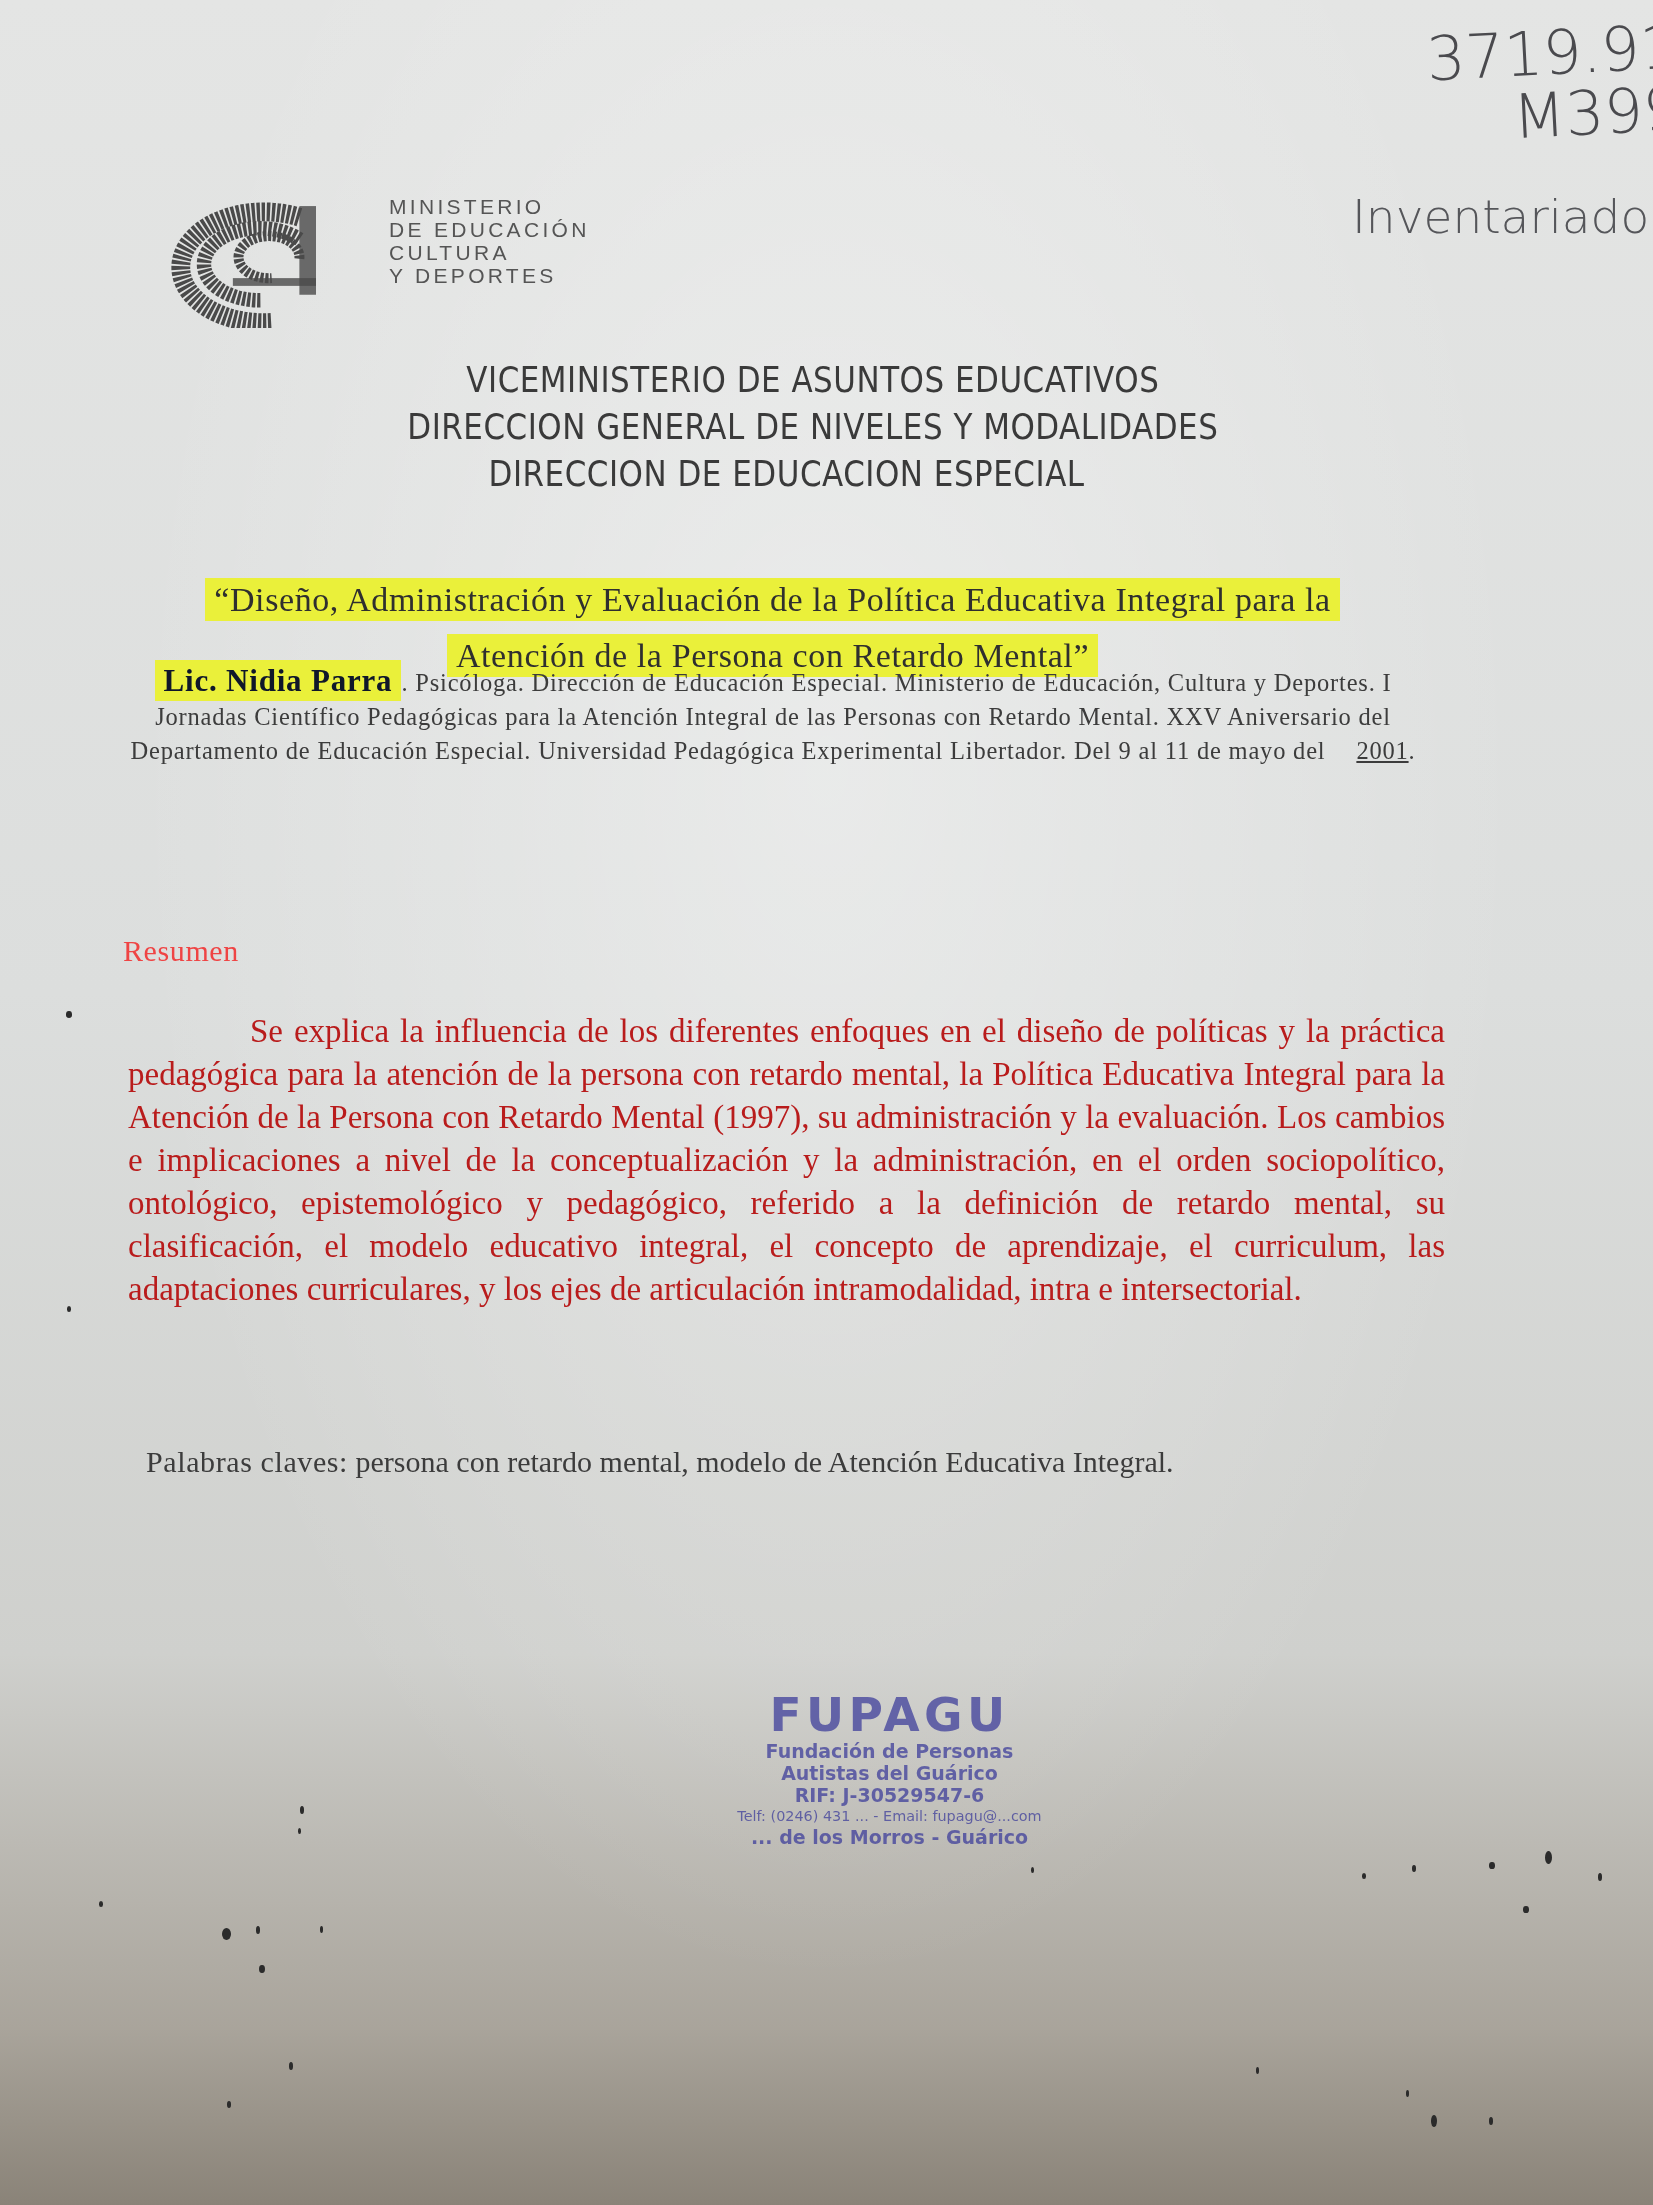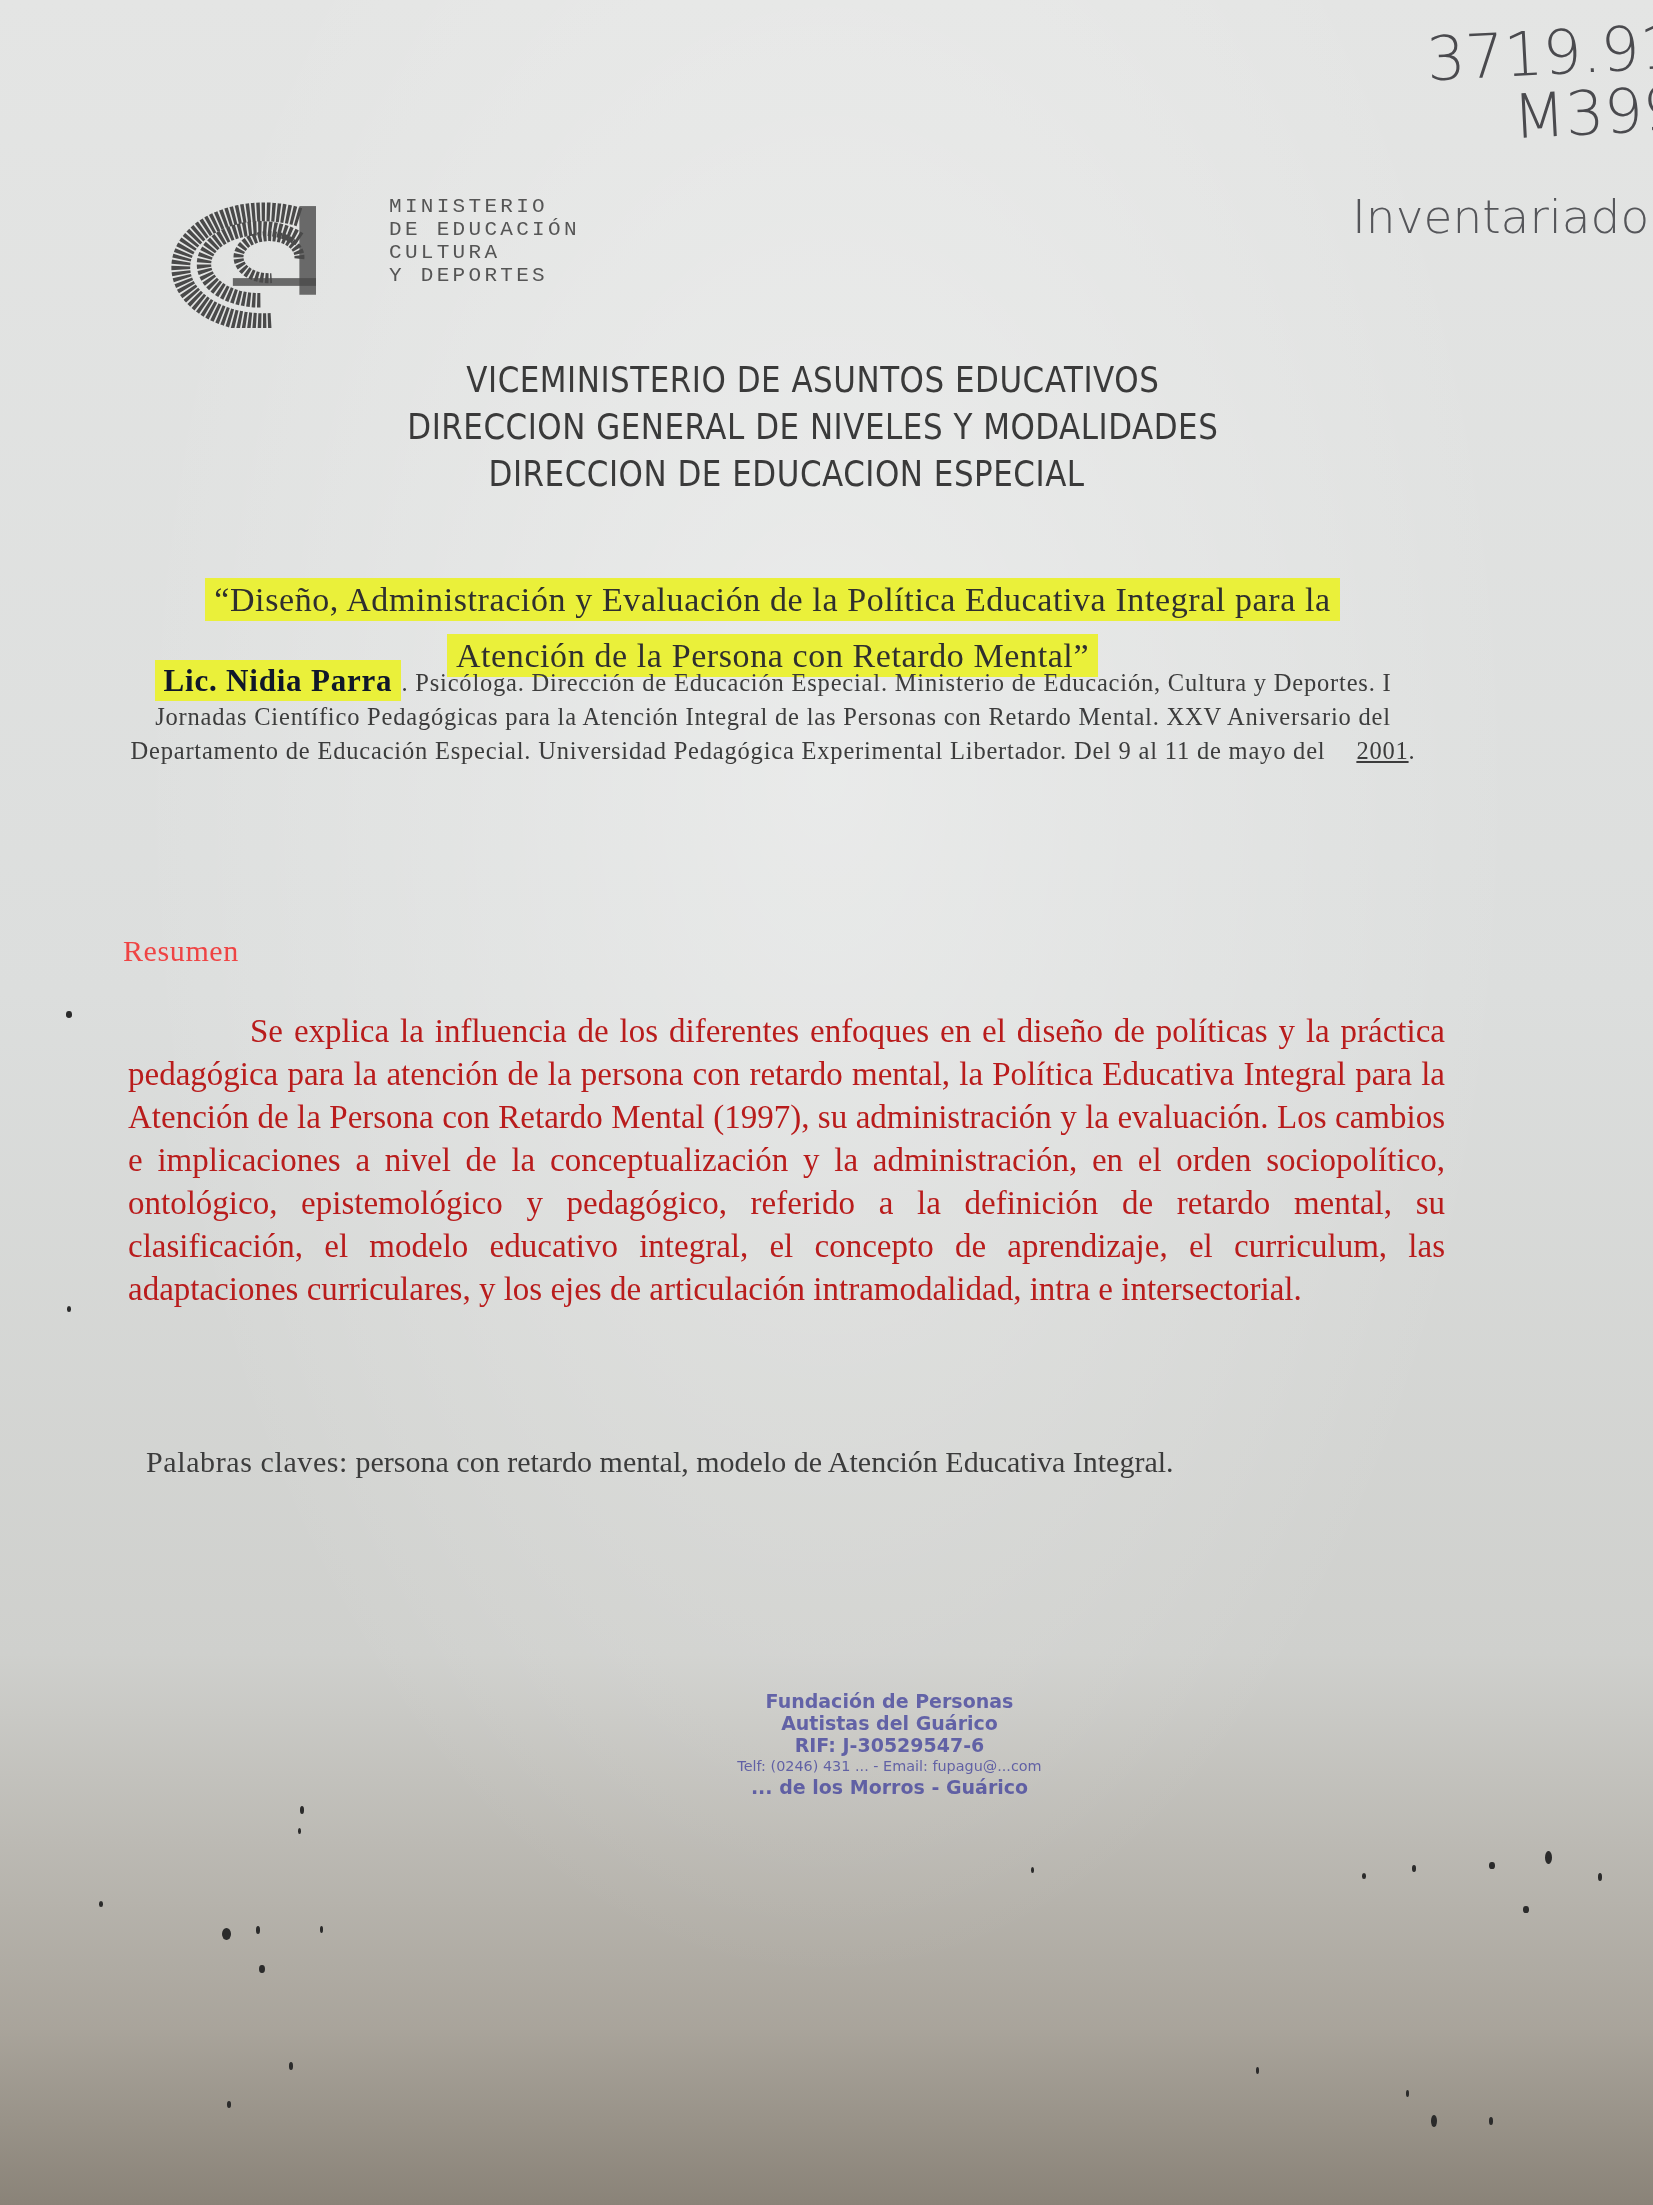--- a/index.html
+++ b/index.html
@@ -11,21 +11,21 @@
     color: #2a2a2a;
   }
   .page-shade {
     position: absolute; inset: 0;
     background: radial-gradient(ellipse at 50% 35%, rgba(255,255,255,0.35) 0%, rgba(255,255,255,0) 60%);
     pointer-events: none;
   }
   
   .logo { position: absolute; left: 133px; top: 195px; width: 233px; height: 133px; }
   .logo svg { width: 100%; height: 100%; }
-  .ministry { position: absolute; left: 389px; top: 195px; font-family: Liberation Mono, monospace;
+  .ministry { position: absolute; left: 389px; top: 195px; font-family: Liberation Sans, sans-serif;
     font-size: 21px; line-height: 23px; letter-spacing: 3.3px; color: #555; }
   .ministry div { white-space: nowrap; }
   
   .call-number { position: absolute; left: 1428px; top: 22px; font-family: "DejaVu Sans", sans-serif;
     font-size: 61px; line-height: 62px; color: #4a4a4e; text-align: right; font-weight: 300; transform: rotate(-3deg); }
   .inventariado { position: absolute; left: 1352px; top: 189px; font-family: "DejaVu Sans", sans-serif;
     font-size: 47px; color: #55565a; font-weight: 300; }
   
   .header-block { position: absolute; left: 0; width: 1654px; top: 356px; text-align: center;
     font-family: "DejaVu Sans", sans-serif; font-size: 36px; line-height: 47px; color: #3a3a3a;
@@ -102,20 +102,21 @@
 </div>
 
 <div class="resumen-label">Resumen</div>
 <div class="abstract">Se explica la influencia de los diferentes enfoques en el diseño de políticas y la práctica pedagógica para la atención de la persona con retardo mental, la Política Educativa Integral para la Atención de la Persona con Retardo Mental (1997), su administración y la evaluación. Los cambios e implicaciones a nivel de la conceptualización y la administración, en el orden sociopolítico, ontológico, epistemológico y pedagógico, referido a la definición de retardo mental, su clasificación, el modelo educativo integral, el concepto de aprendizaje, el curriculum, las adaptaciones curriculares, y los ejes de articulación intramodalidad, intra e intersectorial.</div>
 
 <div class="keywords">
   <span class="keywords-label">Palabras claves:</span><span> persona con retardo mental, modelo de Atención Educativa Integral.</span>
 </div>
 
 <div class="stamp">
+  <div class="stamp-name">FUPAGU</div>
   <div class="stamp-line">Fundación de Personas</div>
   <div class="stamp-line">Autistas del Guárico</div>
   <div class="stamp-line">RIF: J-30529547-6</div>
   <div class="stamp-small">Telf: (0246) 431 ...  -  Email: fupagu@...com</div>
   <div class="stamp-line">... de los Morros - Guárico</div>
 </div>
 
 <div class="speck" style="left:66px;top:1011px;width:5.6px;height:6.7px;"></div>
 <div class="speck" style="left:67px;top:1306px;width:4.4px;height:5.6px;"></div>
 <div class="speck" style="left:300px;top:1806px;width:4.4px;height:7.8px;"></div>

